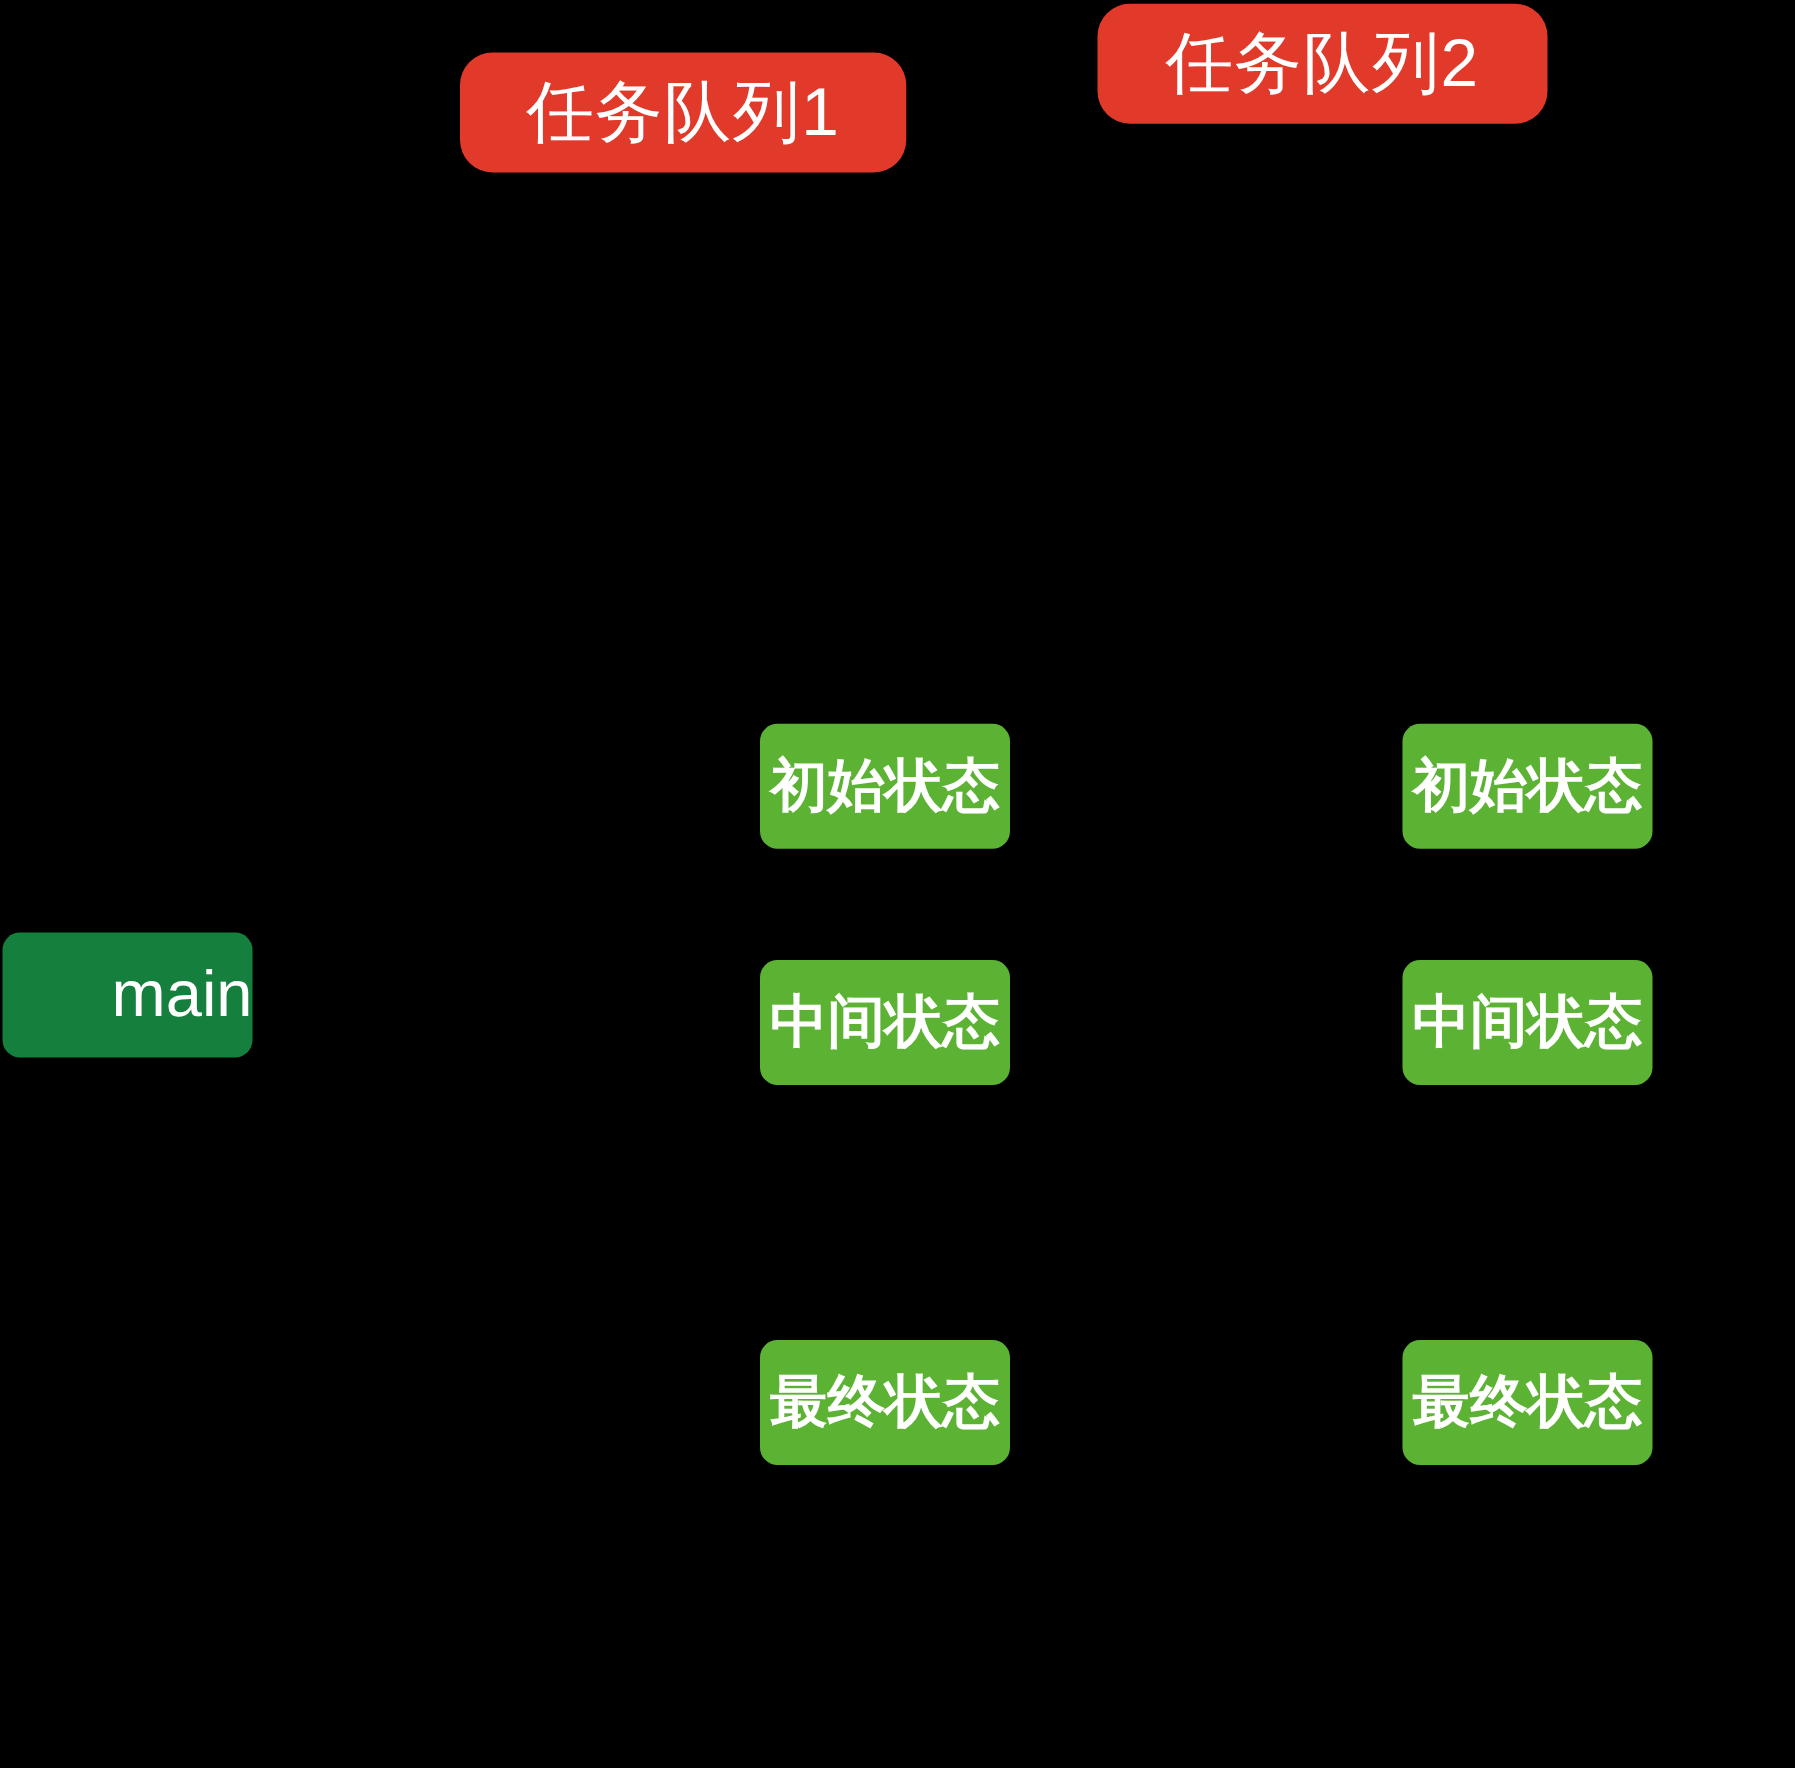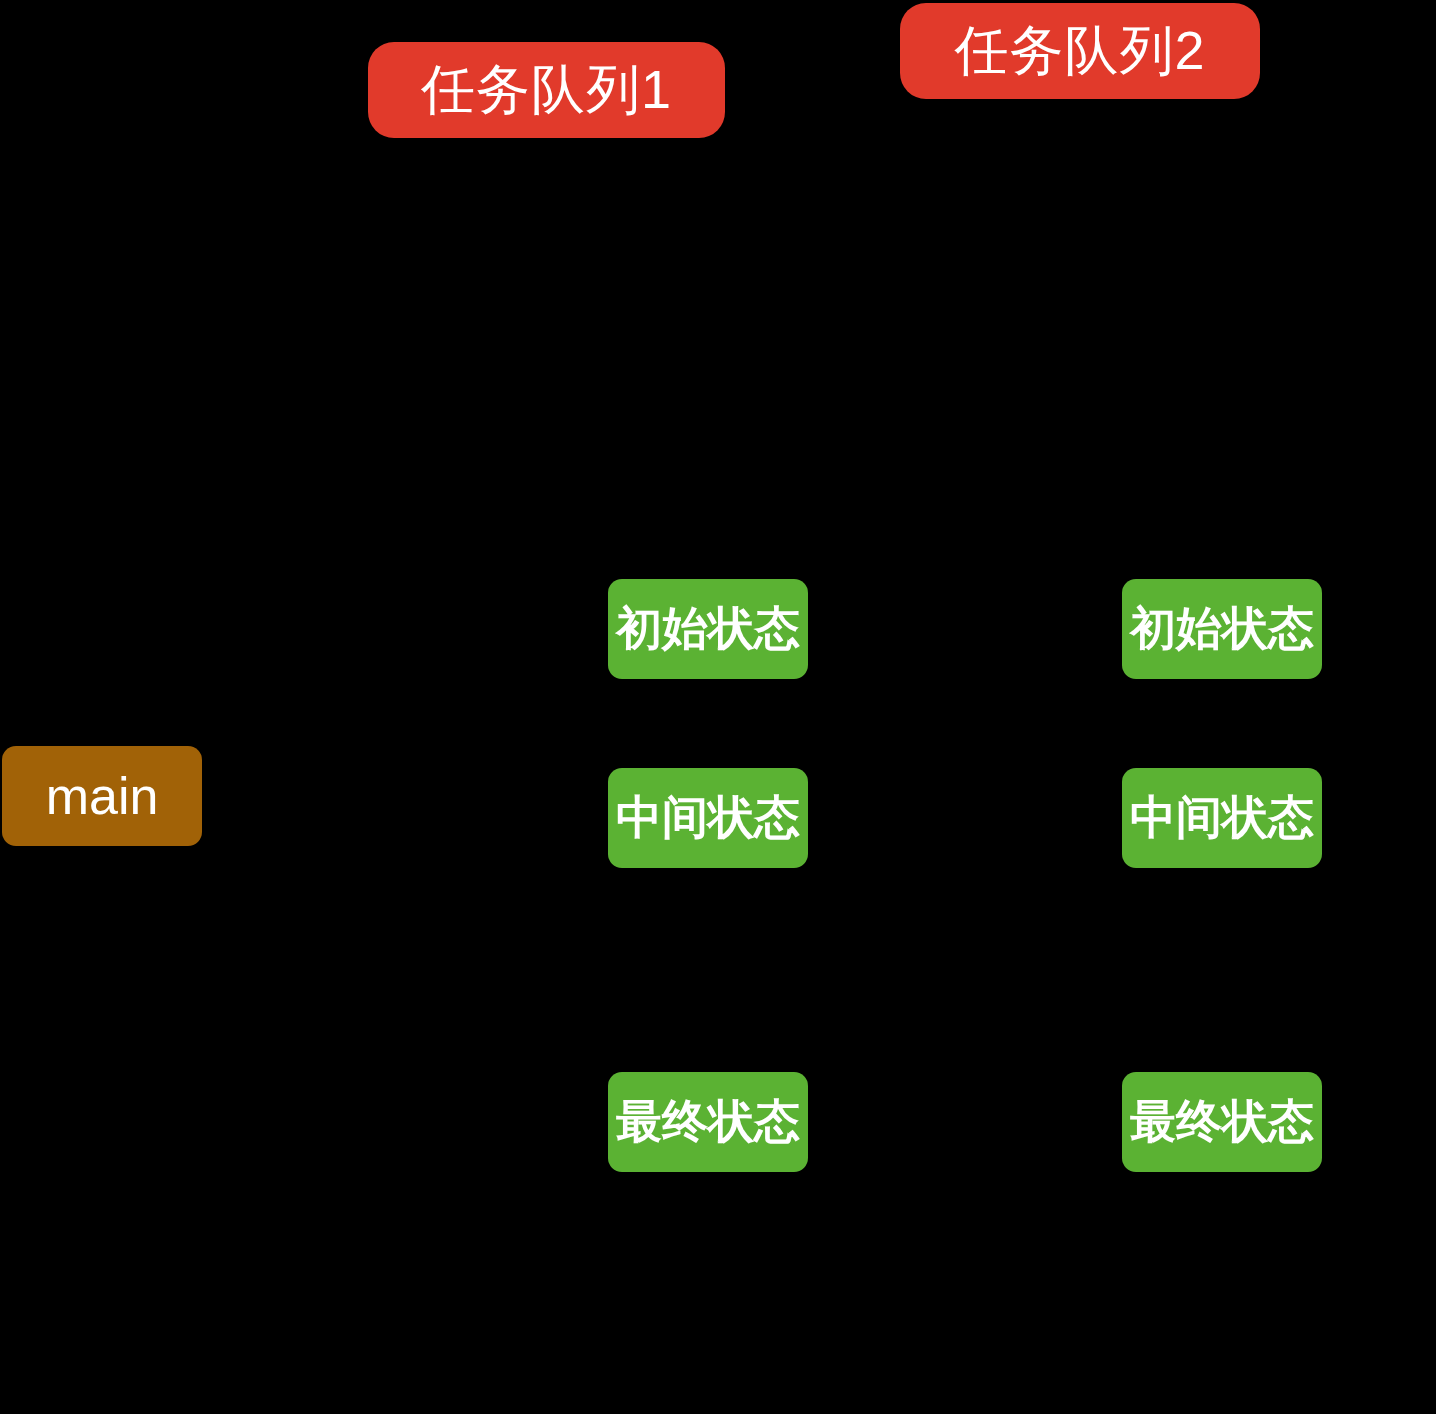--- a/index.html
+++ b/index.html
@@ -26,21 +26,21 @@
   }
   .queue-pill {
     top: 3px;
     height: 96px;
     border-radius: 26px;
     font-size: 54px;
     font-weight: 400;
     letter-spacing: 1px;
   }
   #queue-pill-1 { left: 368px; width: 357px; margin-top: 39px; }
-  #queue-pill-2 { left: 878px; width: 360px; margin-left: 22px; }
+  #queue-pill-2 { left: 878px; width: 360px; }
   .state-box {
     width: 200px;
     height: 100px;
     font-size: 46px;
     font-weight: 700;
   }
   .col-1 { left: 608px; }
   .col-2 { left: 1122px; }
   .row-1 { top: 579px; }
   .row-2 { top: 768px; }
@@ -60,21 +60,21 @@
 <div id="canvas" style="background-color: rgb(0, 0, 0);">
 
   <div class="box queue-pill" id="queue-pill-1" style="background-color: rgb(225, 58, 43);">
     <span>任务队列1</span>
   </div>
 
   <div class="box queue-pill" id="queue-pill-2" style="background-color: rgb(225, 58, 43);">
     <span>任务队列2</span>
   </div>
 
-  <div class="box" id="main-box" style="background-color: #a16207;">
+  <div class="box" id="main-box" style="background-color: #15803d; justify-content: flex-end;">
     <span>main</span>
   </div>
 
   <div class="box state-box col-1 row-1" style="background-color: rgb(91, 178, 51);">
     <span>初始状态</span>
   </div>
 
   <div class="box state-box col-1 row-2" style="background-color: rgb(91, 178, 51);">
     <span>中间状态</span>
   </div>

